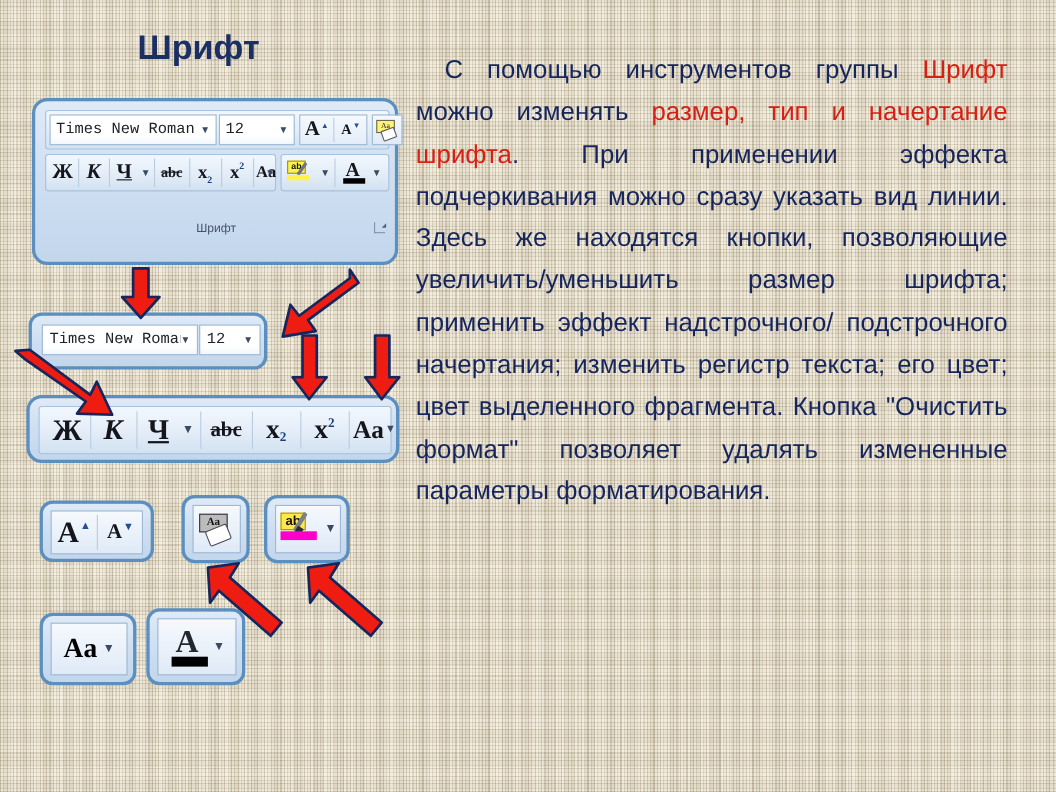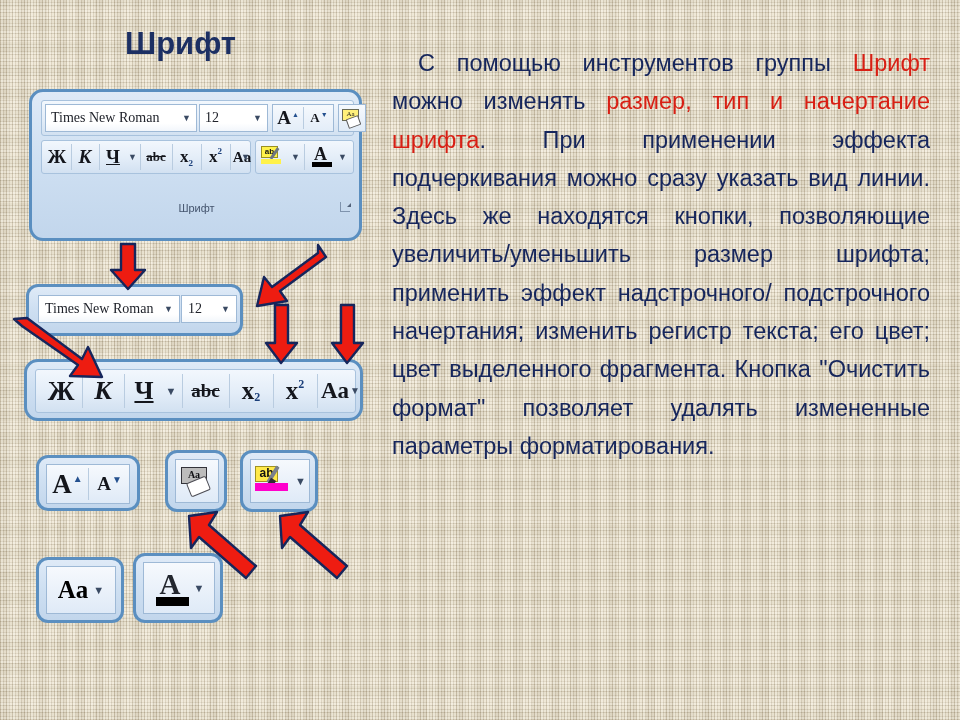--- a/index.html
+++ b/index.html
@@ -47,21 +47,21 @@
     box-sizing:border-box;
   }
   .fieldbox{
     position:absolute;
     background:linear-gradient(180deg,#ffffff 0%,#ffffff 70%,#f2f6fb 100%);
     border:1px solid #9eb9d6;
     box-sizing:border-box;
     display:flex;align-items:center;
   }
   .fieldtext{
-    font-family:Liberation Serif, serif;
+    font-family:Liberation Mono, monospace;
     color:#20232b;
     white-space:nowrap;
     overflow:hidden;
   }
   .caret{
     font-size:9px;color:#3a4a63;line-height:1;
   }
   .btn{
     position:absolute;
     display:flex;align-items:center;justify-content:center;
@@ -90,21 +90,21 @@
   .uline{text-decoration:underline;}
   .strike{text-decoration:line-through;}
 
   
   .arrow{position:absolute;z-index:9;}
   .arrow svg{display:block;overflow:visible;}
 
   
   #bodytext{
     position:absolute;
-    left:392px; top:44px; width:538px;
+    left:378px; top:44px; width:538px;
     font-size:23.5px;
     line-height:38.3px;
     color:#16265c;
     text-align:justify;
     font-family:"Liberation Sans", sans-serif;
     z-index:7;
   }
   #bodytext .red{color:#d81f14;}
   #bodytext .ind{display:inline-block;width:26px;}
 </style>

